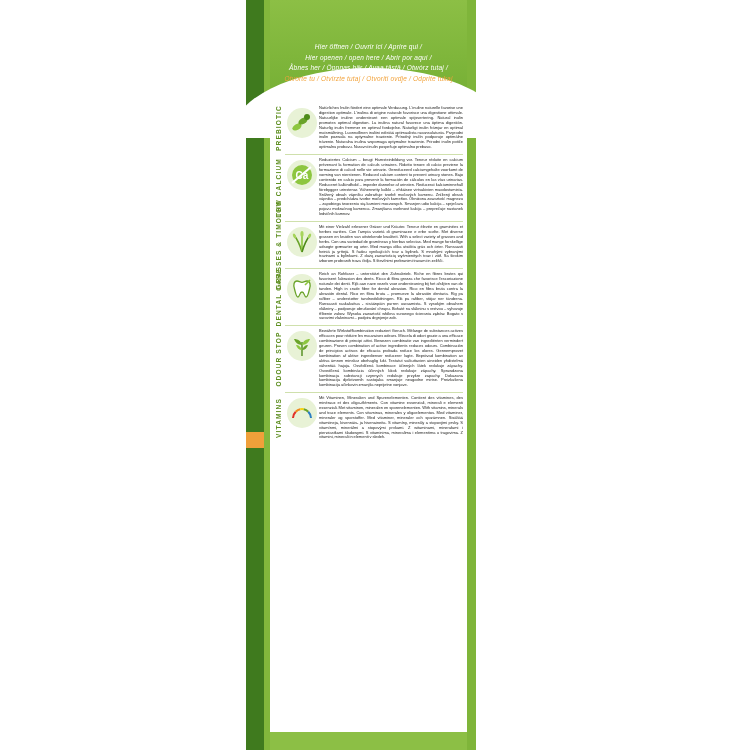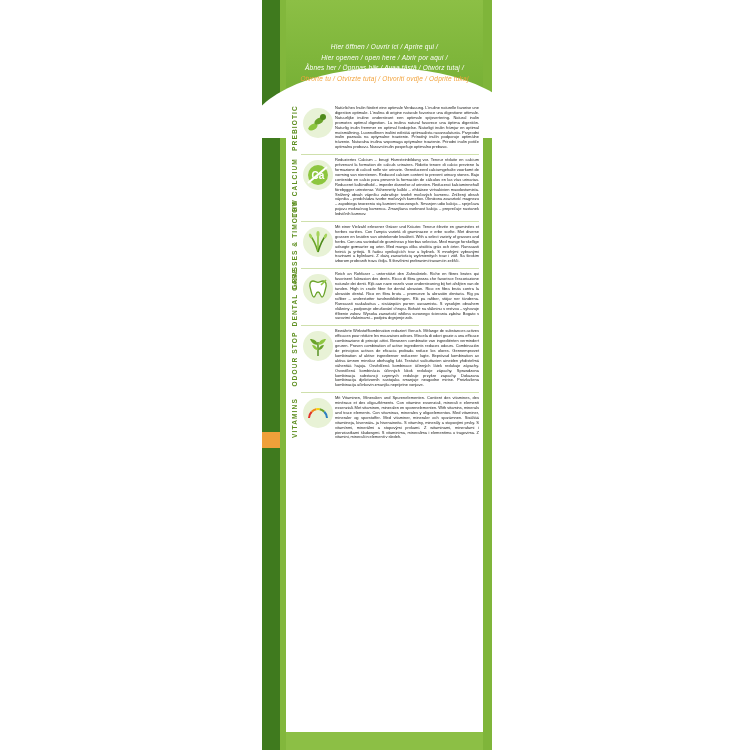--- a/index.html
+++ b/index.html
@@ -16,21 +16,21 @@
   .stage {
     position: relative;
     width: 750px;
     height: 750px;
     background: #ffffff;
   }
 
   
   .package {
     position: absolute;
-    left: 262px;
+    left: 246px;
     top: 0px;
     width: 230px;
     height: 750px;
     background: #8b5cf6;
     overflow: hidden;
   }
   
   .spine-left {
     position: absolute;
     left: 0;

